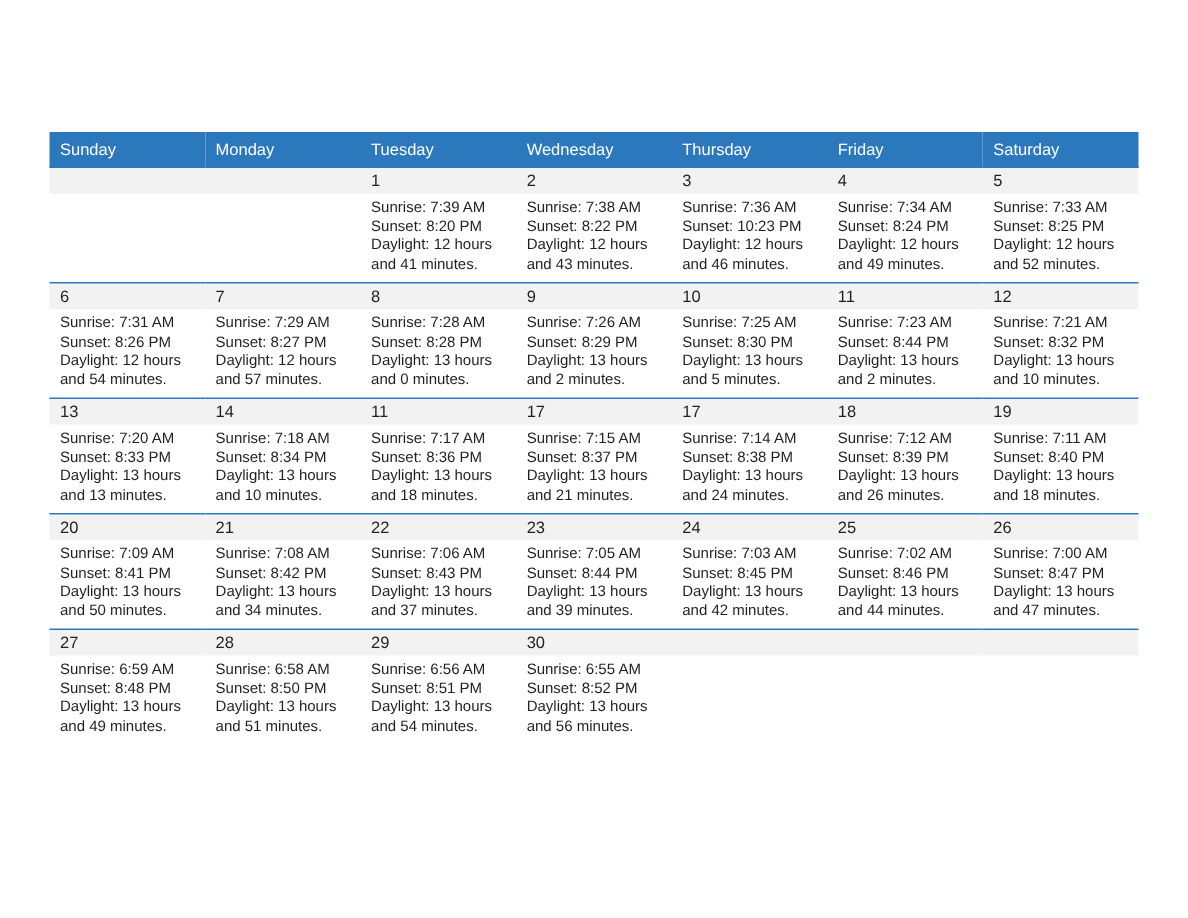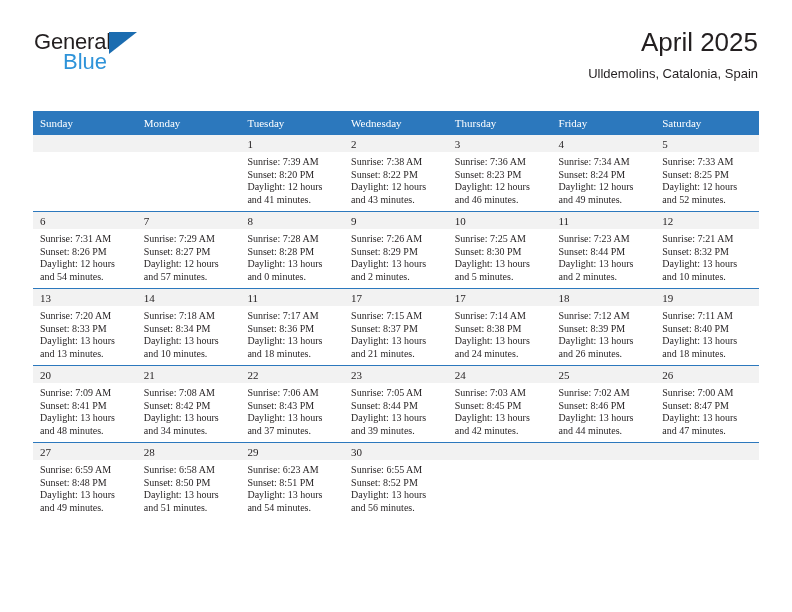--- a/index.html
+++ b/index.html
@@ -76,25 +76,24 @@
     color: #231f20;
     line-height: 20px;
     margin-top: 6px;
     white-space: nowrap;
   }
 
   
   .calendar {
     position: absolute;
     left: 33px;
-    top: 111px;
+    top: 88px;
     width: 726px;
     border-collapse: collapse;
     table-layout: fixed;
-    font-family: Liberation Serif, serif;
   }
   .calendar th {
     background: #2c78bd;
     color: #ffffff;
     font-size: 11px;
     font-weight: normal;
     text-align: left;
     padding: 5px 0 5px 7px;
     height: 13px;
     border: none;
@@ -130,33 +129,20 @@
   }
   .cell-body div {
     white-space: nowrap;
   }
 </style>
 </head>
 <body>
 
 <div class="page">
 
-  <div class="header">
-
-    <div class="brand">
-      <span class="brand-general">General</span><span class="brand-triangle"></span>
-      <span class="brand-blue">Blue</span>
-    </div>
-
-    <div class="title-block">
-      <div class="cal-title">April 2025</div>
-      <div class="cal-subtitle">Ulldemolins, Catalonia, Spain</div>
-    </div>
-
-  </div>
 
   <table class="calendar">
     <thead>
       <tr id="weekday-row">
           <th>Sunday</th>
           <th>Monday</th>
           <th>Tuesday</th>
           <th>Wednesday</th>
           <th>Thursday</th>
           <th>Friday</th>
@@ -188,21 +174,21 @@
               <div>Sunrise: 7:38 AM</div>
               <div>Sunset: 8:22 PM</div>
               <div>Daylight: 12 hours</div>
               <div>and 43 minutes.</div>
             </div>
           </td>
           <td class="">
             <div class="daynum-band">3</div>
             <div class="cell-body">
               <div>Sunrise: 7:36 AM</div>
-              <div>Sunset: 8:23 PM</div>
+              <div>Sunset: 10:23 PM</div>
               <div>Daylight: 12 hours</div>
               <div>and 46 minutes.</div>
             </div>
           </td>
           <td class="">
             <div class="daynum-band">4</div>
             <div class="cell-body">
               <div>Sunrise: 7:34 AM</div>
               <div>Sunset: 8:24 PM</div>
               <div>Daylight: 12 hours</div>
@@ -349,21 +335,21 @@
             </div>
           </td>
         </tr>
         <tr class="week-row">
           <td class="">
             <div class="daynum-band">20</div>
             <div class="cell-body">
               <div>Sunrise: 7:09 AM</div>
               <div>Sunset: 8:41 PM</div>
               <div>Daylight: 13 hours</div>
-              <div>and 48 minutes.</div>
+              <div>and 50 minutes.</div>
             </div>
           </td>
           <td class="">
             <div class="daynum-band">21</div>
             <div class="cell-body">
               <div>Sunrise: 7:08 AM</div>
               <div>Sunset: 8:42 PM</div>
               <div>Daylight: 13 hours</div>
               <div>and 34 minutes.</div>
             </div>
@@ -429,21 +415,21 @@
             <div class="cell-body">
               <div>Sunrise: 6:58 AM</div>
               <div>Sunset: 8:50 PM</div>
               <div>Daylight: 13 hours</div>
               <div>and 51 minutes.</div>
             </div>
           </td>
           <td class="">
             <div class="daynum-band">29</div>
             <div class="cell-body">
-              <div>Sunrise: 6:23 AM</div>
+              <div>Sunrise: 6:56 AM</div>
               <div>Sunset: 8:51 PM</div>
               <div>Daylight: 13 hours</div>
               <div>and 54 minutes.</div>
             </div>
           </td>
           <td class="">
             <div class="daynum-band">30</div>
             <div class="cell-body">
               <div>Sunrise: 6:55 AM</div>
               <div>Sunset: 8:52 PM</div>

